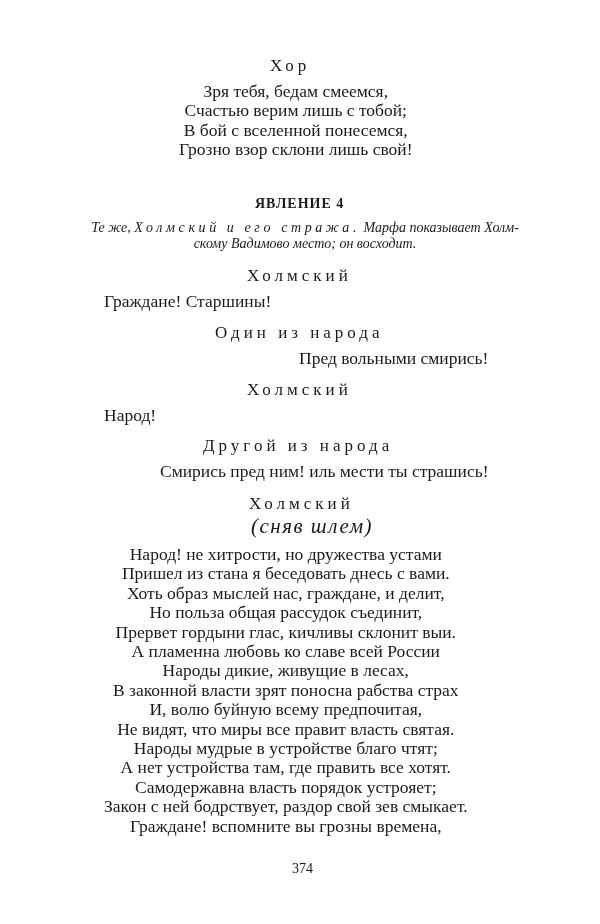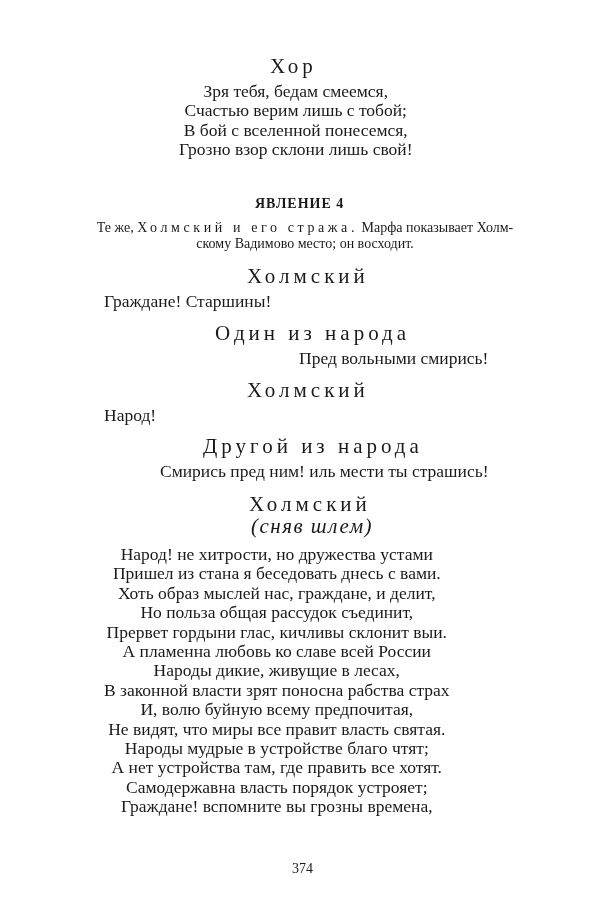--- a/index.html
+++ b/index.html
@@ -15,21 +15,21 @@
       font-family: "Liberation Serif", "DejaVu Serif", serif;
       color: #1a1a1a;
     }
     .page {
       position: absolute;
       left: 0; top: 0;
       width: 600px; height: 924px;
     }
     .abs { position: absolute; white-space: nowrap; }
     .speaker {
-      font-size: 21px;
+      font-size: 17px;
       letter-spacing: 4px;
       line-height: 20px;
     }
     .verse {
       font-size: 17.5px;
       line-height: 19.4px;
       text-align: center;
     }
     .verse div { white-space: nowrap; }
     .scene-title {
@@ -65,21 +65,21 @@
 
   <div class="abs verse" style="left:179px; top:82px;">
     <div>Зря тебя, бедам смеемся,</div>
     <div>Счастью верим лишь с тобой;</div>
     <div>В бой с вселенной понесемся,</div>
     <div>Грозно взор склони лишь свой!</div>
   </div>
 
   <div class="abs scene-title" style="left:255px; top:195px;">ЯВЛЕНИЕ 4</div>
 
-  <div class="abs stage-dir" style="left:55px; top:220px; width:500px;">
+  <div class="abs stage-dir" style="left:55px; top:220px; width:500px;font-style:italic;">
     <div>
       <span>Те же, </span><span class="spaced">Холмский и его стража.</span><span> Марфа показывает Холм-</span>
     </div>
     <div>скому Вадимово место; он восходит.</div>
   </div>
 
   <div class="abs speaker" style="left:247px; top:266px;">Холмский</div>
   <div class="abs verse" style="left:104px; top:292px;">Граждане! Старшины!</div>
 
   <div class="abs speaker" style="left:215px; top:323px;">Один из народа</div>
@@ -101,18 +101,19 @@
     <div>Но польза общая рассудок съединит,</div>
     <div>Прервет гордыни глас, кичливы склонит выи.</div>
     <div>А пламенна любовь ко славе всей России</div>
     <div>Народы дикие, живущие в лесах,</div>
     <div>В законной власти зрят поносна рабства страх</div>
     <div>И, волю буйную всему предпочитая,</div>
     <div>Не видят, что миры все правит власть святая.</div>
     <div>Народы мудрые в устройстве благо чтят;</div>
     <div>А нет устройства там, где править все хотят.</div>
     <div>Самодержавна власть порядок устрояет;</div>
+    <div>Закон с ней бодрствует, раздор свой зев смыкает.</div>
     <div>Граждане! вспомните вы грозны времена,</div>
   </div>
 
   <div class="abs page-number" style="left:292px; top:861px;">374</div>
 
 </div>
 
 </body></html>

